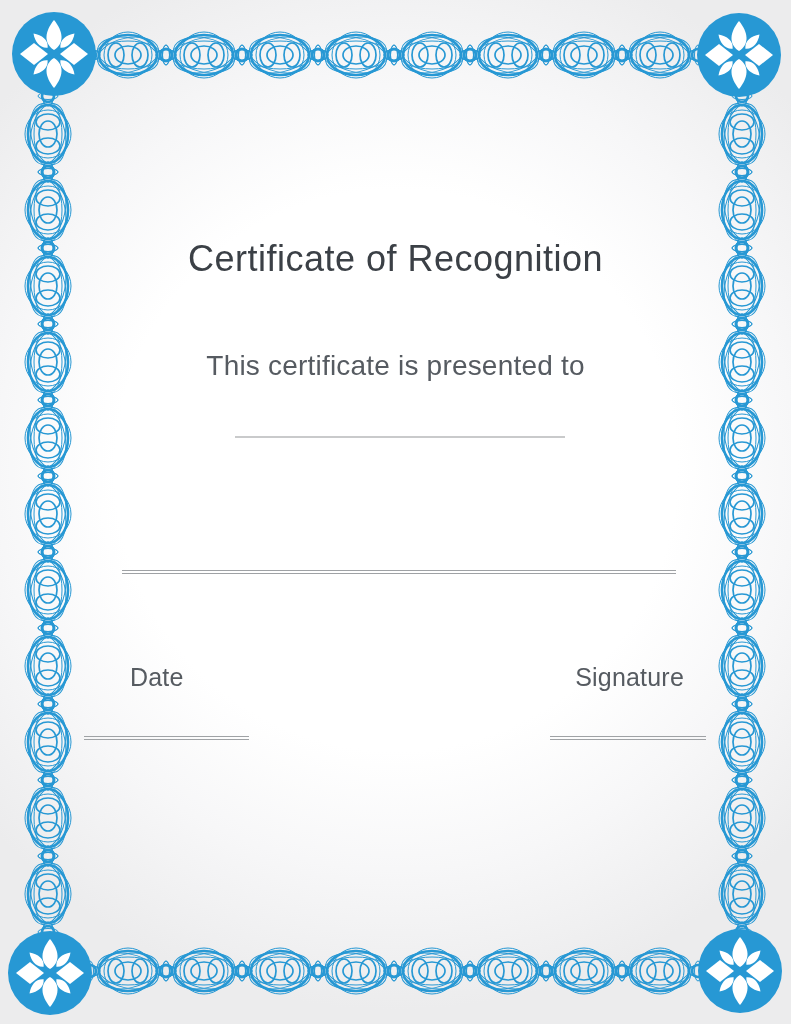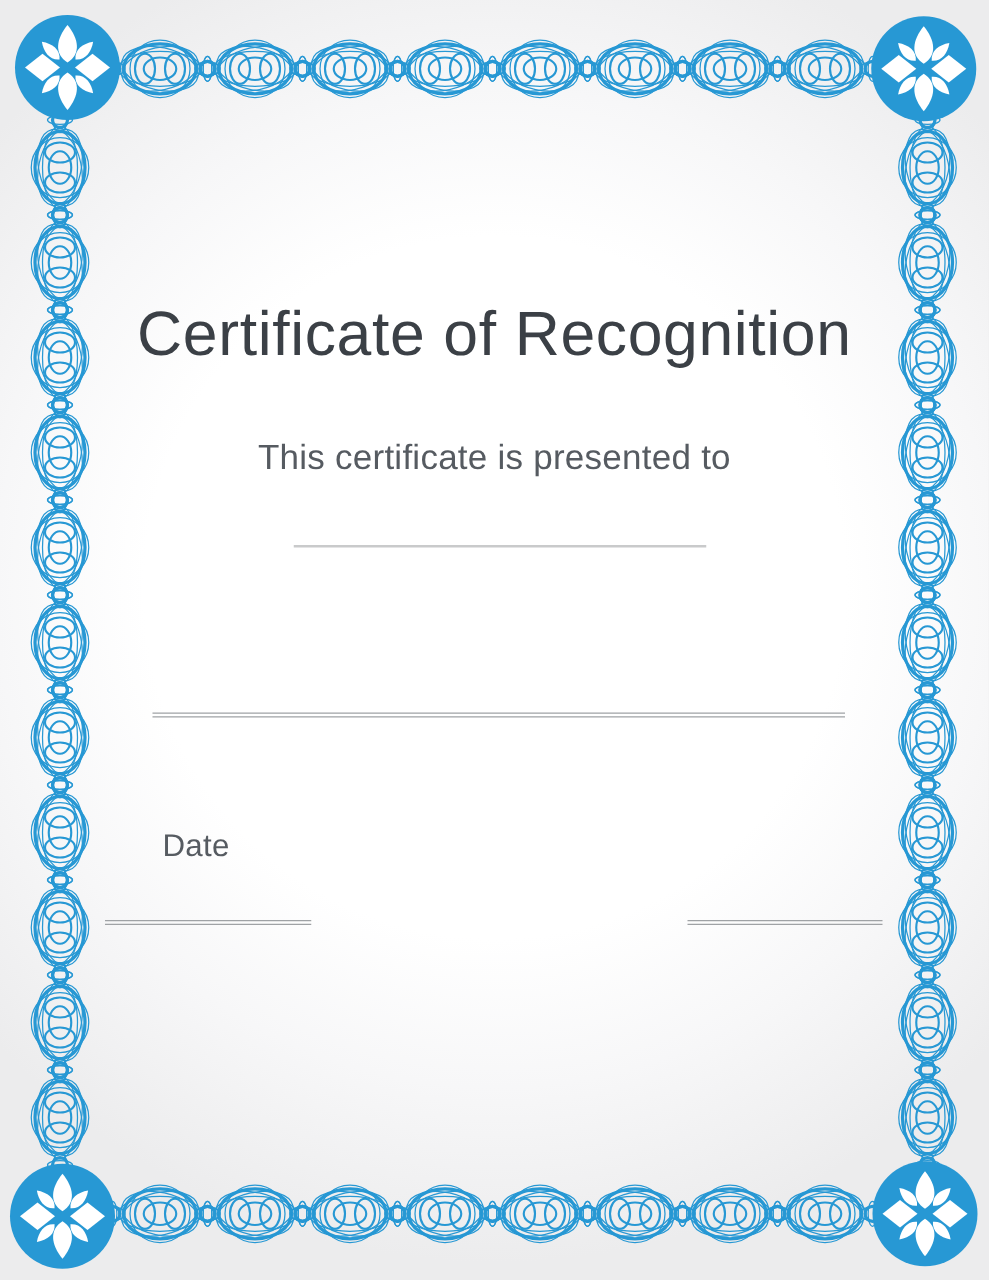--- a/index.html
+++ b/index.html
@@ -33,21 +33,21 @@
   .w1{stroke-width:1;}
   .w2{stroke-width:1.7;}
   .w3{stroke-width:2.6;}
   .medallion-bg{fill:var(--accent);}
   .petal{fill:var(--petal);}
 
   .content{position:absolute;left:0;top:0;width:791px;height:1024px;}
   .title{
     position:absolute;top:238px;left:0;width:791px;
     text-align:center;
-    font-size:50px;font-weight:400;
+    font-size:36px;font-weight:400;
     color:var(--title-text);
     letter-spacing:0.5px;
   }
   .lead{
     position:absolute;left:0;width:791px;text-align:center;
     font-size:28px;font-weight:400;color:var(--body-text);
     letter-spacing:0.2px;
   }
   .lead.presented{top:350px;}
   .lead.recognition{top:480px;}
@@ -167,18 +167,19 @@
 
     <p class="lead presented">This certificate is presented to</p>
 
     <div class="fill-line single"></div>
 
 
     <div class="fill-line double dedication"></div>
 
     <span class="label date">Date</span>
 
+    <span class="label signature">Signature</span>
 
     <div class="fill-line double date-line"></div>
 
     <div class="fill-line double signature-line"></div>
   </div>
 </div>
 
 </body></html>

